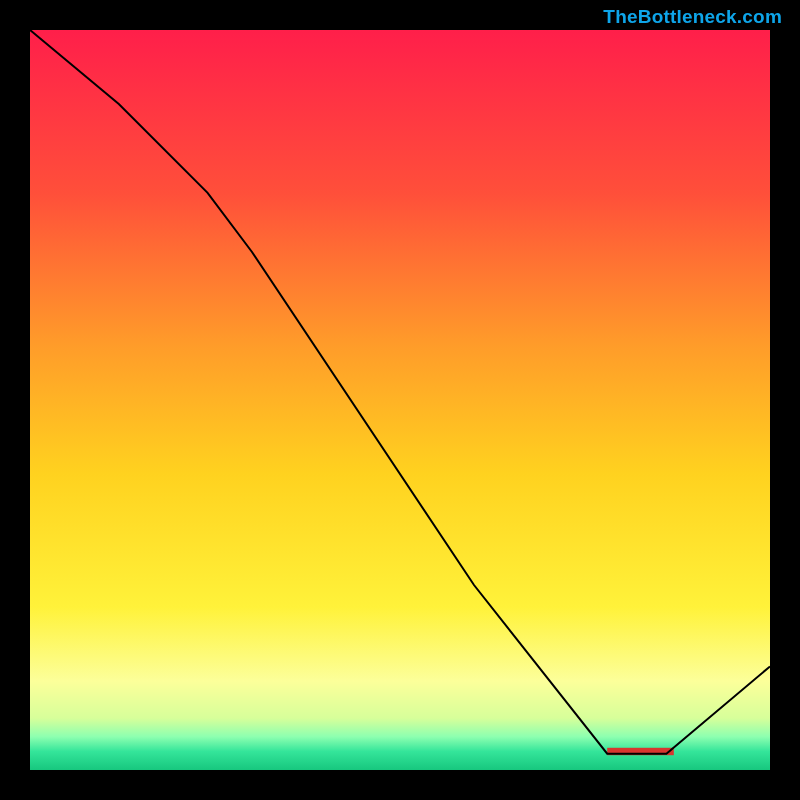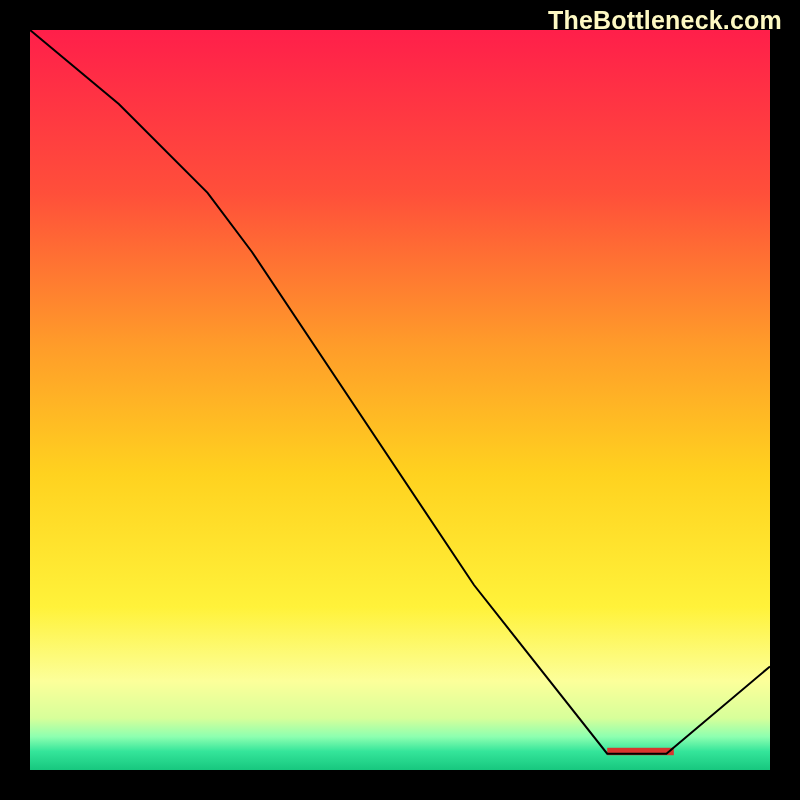--- a/index.html
+++ b/index.html
@@ -14,22 +14,22 @@
   .stage {
     position: relative;
     width: 800px;
     height: 800px;
     background: #000;
   }
   .watermark {
     position: absolute;
     top: 6px;
     right: 18px;
-    color: #fef9c3;
-    font-size: 25px;
+    color: #0ea5e9;
+    font-size: 19px;
     font-weight: 600;
     letter-spacing: 0.2px;
     user-select: none;
   }
   .plot-frame {
     position: absolute;
     left: 30px;
     top: 30px;
     width: 740px;
     height: 740px;

